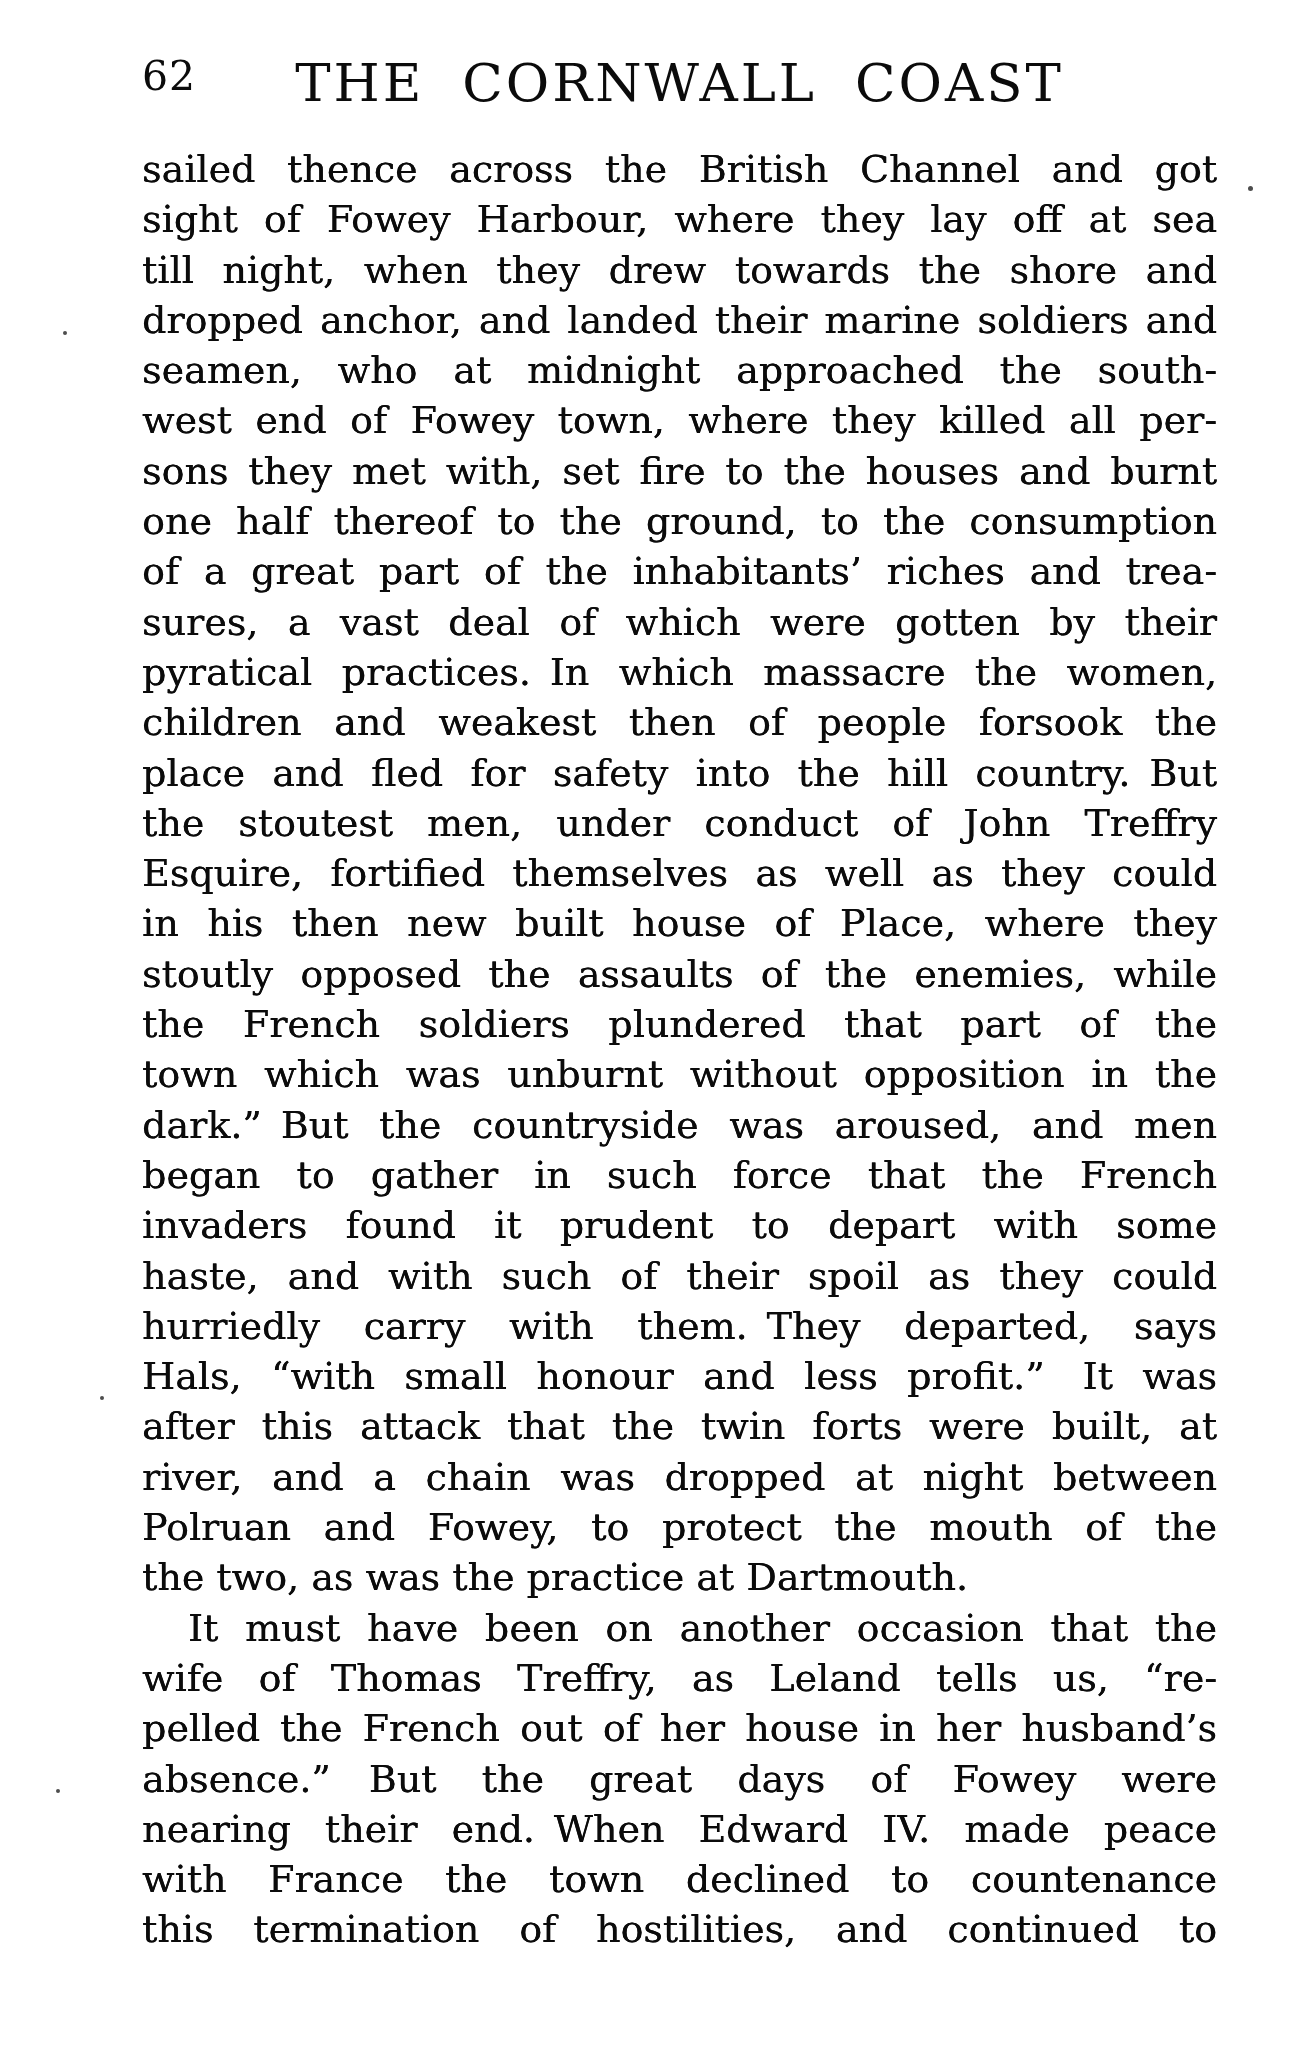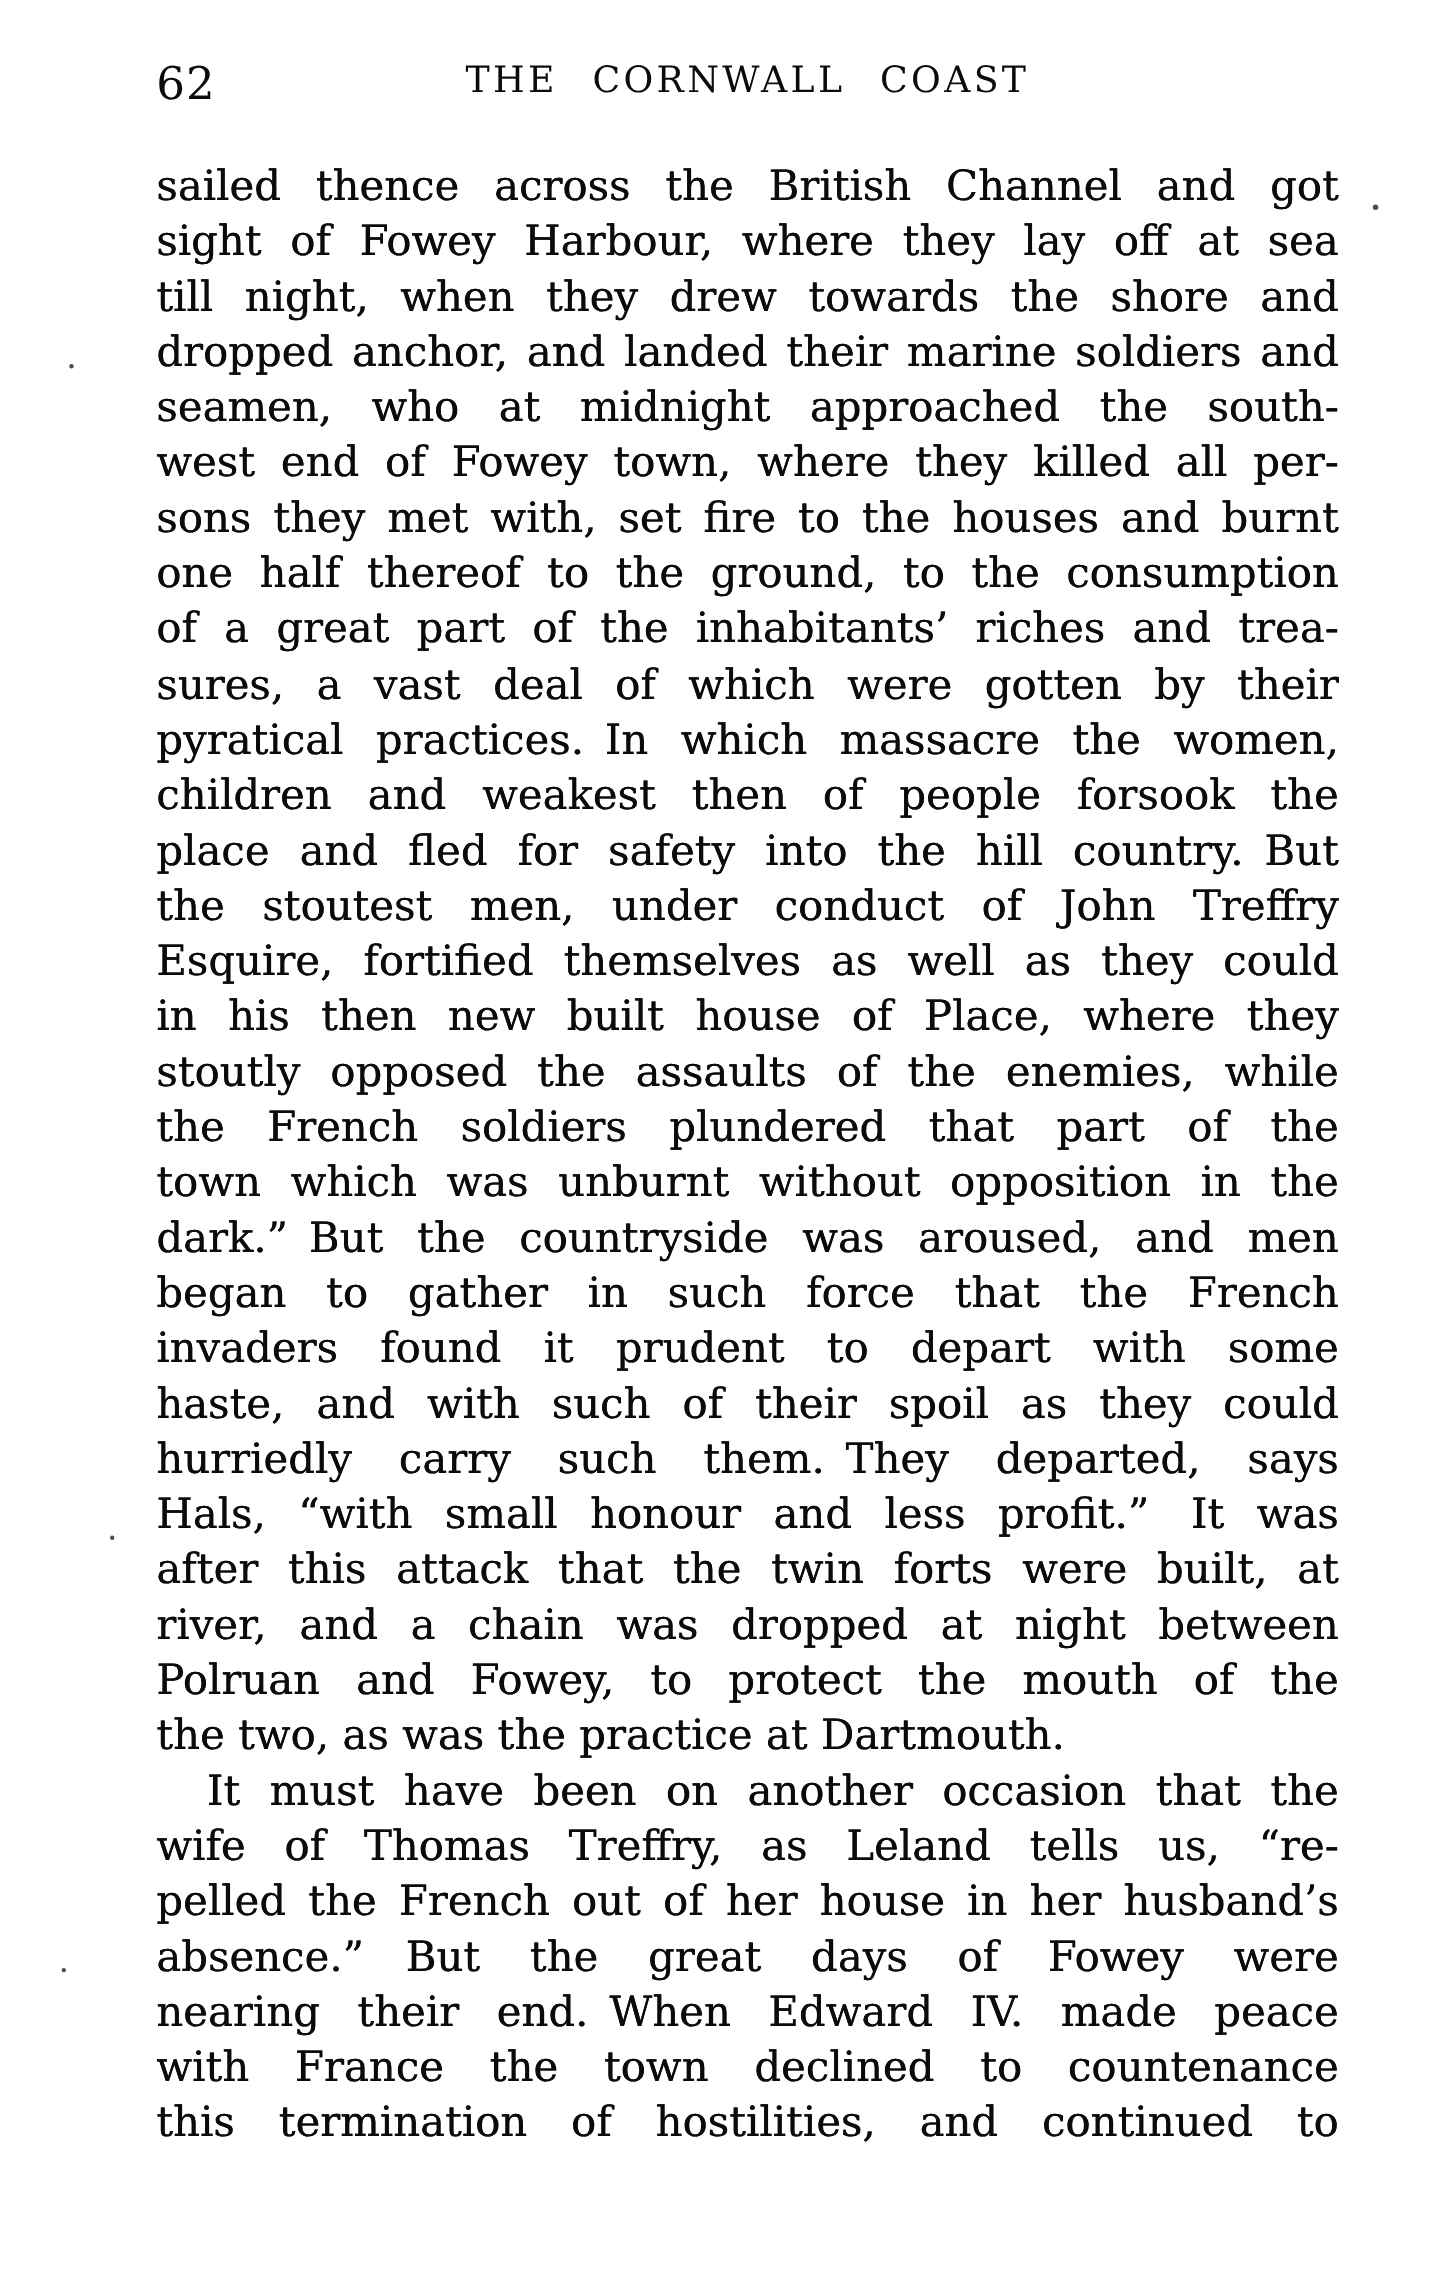--- a/index.html
+++ b/index.html
@@ -19,21 +19,21 @@
     font-size: 41px;
     line-height: 1;
     letter-spacing: 1px;
   }
   .title {
     position: absolute;
     left: 142px;
     top: 56px;
     width: 1075px;
     text-align: center;
-    font-size: 33px;
+    font-size: 53px;
     line-height: 1;
     letter-spacing: 3px;
     word-spacing: 18px;
     white-space: nowrap;
   }
   .text-block {
     position: absolute;
     left: 142px;
     top: 144px;
     width: 1075px;
@@ -79,21 +79,21 @@
     <div class="line">the stoutest men, under conduct of John Treffry</div>
     <div class="line">Esquire, fortified themselves as well as they could</div>
     <div class="line">in his then new built house of Place, where they</div>
     <div class="line">stoutly opposed the assaults of the enemies, while</div>
     <div class="line">the French soldiers plundered that part of the</div>
     <div class="line">town which was unburnt without opposition in the</div>
     <div class="line">dark.” But the countryside was aroused, and men</div>
     <div class="line">began to gather in such force that the French</div>
     <div class="line">invaders found it prudent to depart with some</div>
     <div class="line">haste, and with such of their spoil as they could</div>
-    <div class="line">hurriedly carry such them. They departed, says</div>
+    <div class="line">hurriedly carry with them. They departed, says</div>
     <div class="line">Hals, “with small honour and less profit.”  It was</div>
     <div class="line">after this attack that the twin forts were built, at</div>
     <div class="line">river, and a chain was dropped at night between</div>
     <div class="line">Polruan and Fowey, to protect the mouth of the</div>
     <div class="line endpara">the two, as was the practice at Dartmouth.</div>
     <div class="line indent">It must have been on another occasion that the</div>
     <div class="line">wife of Thomas Treffry, as Leland tells us, “re-</div>
     <div class="line">pelled the French out of her house in her husband’s</div>
     <div class="line">absence.”  But the great days of Fowey were</div>
     <div class="line">nearing their end. When Edward IV. made peace</div>

